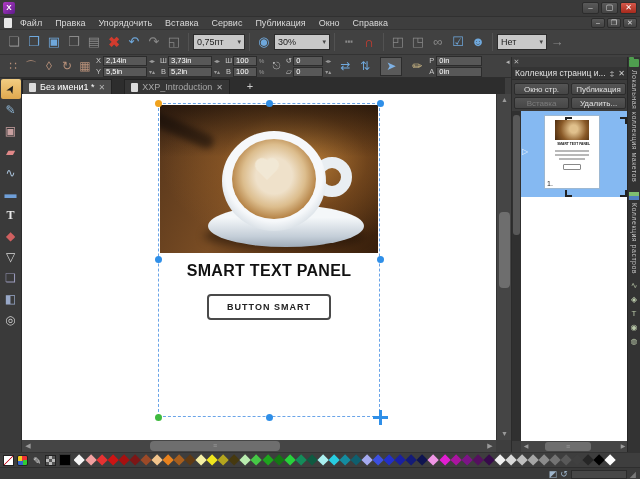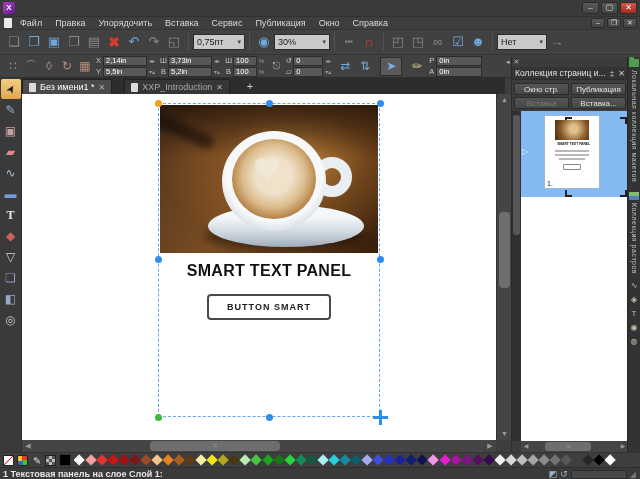--- a/index.html
+++ b/index.html
@@ -414,21 +414,21 @@
     </div>
     <div class="rp-title">
       <span>Коллекция страниц и...</span>
       <span class="pin">‡</span>
       <span class="x">✕</span>
     </div>
     <div class="rp-buttons">
       <span class="rp-btn">Окно стр.</span>
       <span class="rp-btn">Публикация</span>
       <span class="rp-btn disabled">Вставка</span>
-      <span class="rp-btn">Вставка...</span>
+      <span class="rp-btn">Удалить...</span>
     </div>
     <div class="rp-vscroll">
       <span class="thumb"></span>
     </div>
     <div class="rp-content">
       <div class="rp-selected">
         <span class="cur-marker">▷</span>
         <div class="thumb-page">
           <div class="corner tl"></div>
           <div class="corner tr"></div>
@@ -518,21 +518,20 @@
         <span class="sw" style="background: rgb(115, 115, 115);"></span>
         <span class="sw" style="background: rgb(89, 89, 89);"></span>
         <span class="sw" style="background: rgb(64, 64, 64);"></span>
         <span class="sw" style="background: rgb(38, 38, 38);"></span>
         <span class="sw" style="background: rgb(0, 0, 0);"></span>
         <span class="sw" style="background: rgb(255, 255, 255);"></span>
       </span>
   </div>
 
   <div class="statusbar">
-    <span class="status-text">1 Текстовая панель на слое Слой 1:</span>
     <span class="status-right">
       <span class="st-ico">◩</span>
       <span class="st-ico">↺</span>
       <span class="st-field"></span>
       <span class="grip">◢</span>
     </span>
   </div>
 
 </div>
 

